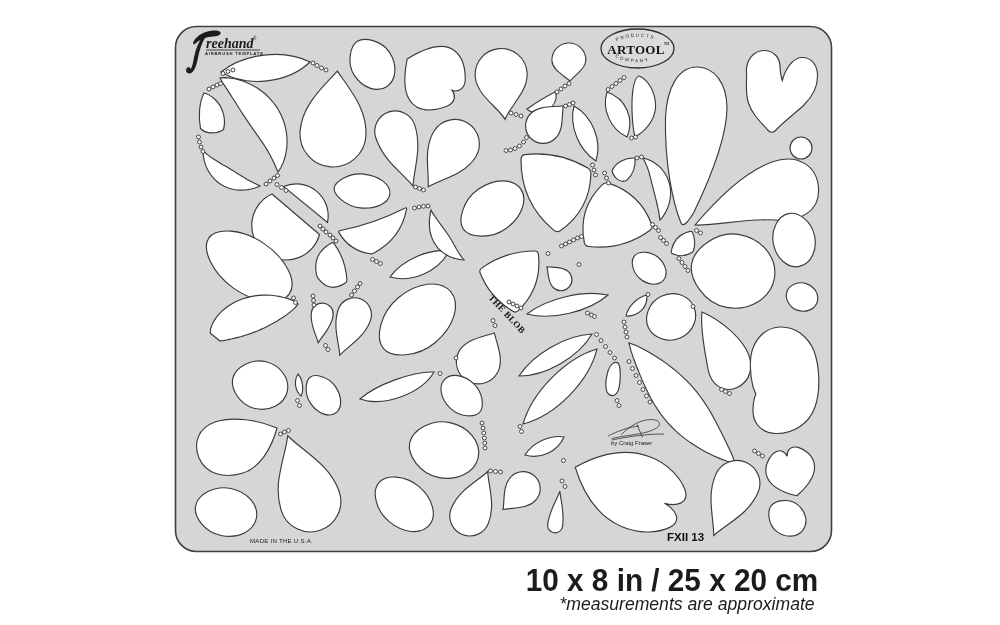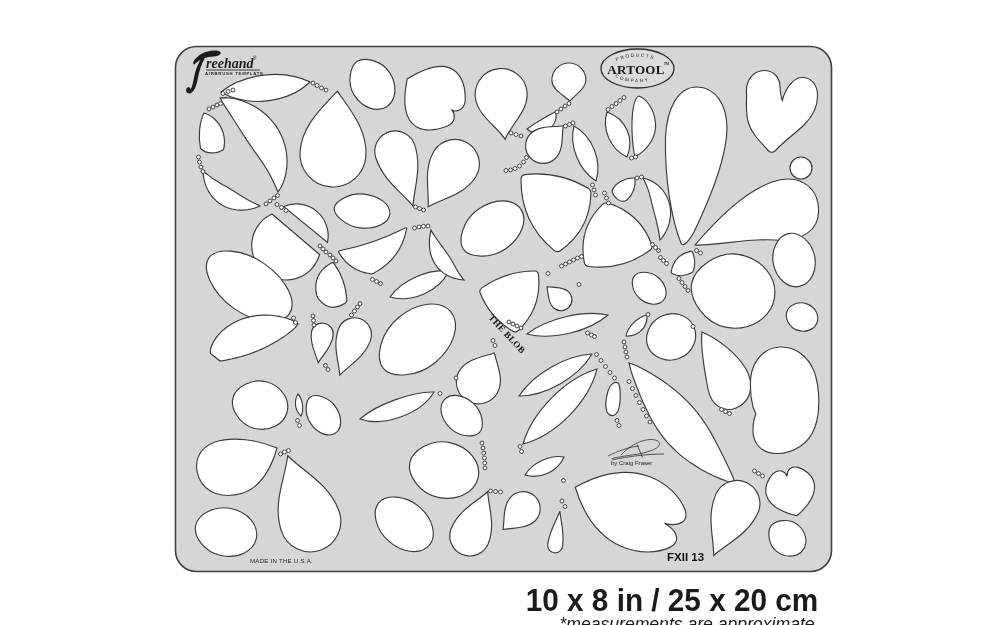--- a/index.html
+++ b/index.html
@@ -1,16 +1,16 @@
 <!DOCTYPE html>
 <html><head>
 <meta charset="utf-8">
 <style>
   html,body{margin:0;padding:0;background:#fff;width:1000px;height:625px;overflow:hidden;}
-  .wrap{position:relative;width:1000px;height:479px;font-family:"Liberation Sans",sans-serif;margin-top:20px;}
+  .wrap{position:relative;width:1000px;height:479px;font-family:"Liberation Sans",sans-serif;}
   svg{position:absolute;top:0;left:0;}
 </style>
 </head>
 <body>
 <div class="wrap">
 <svg width="1000" height="625" viewBox="0 0 1000 625">
 
   <rect x="175.5" y="26.5" width="656" height="525" rx="21" fill="#d5d6d8" stroke="#404042" stroke-width="1.6"></rect>
 
   <g fill="#ffffff" stroke="#3b3b3d" stroke-width="1.15">

